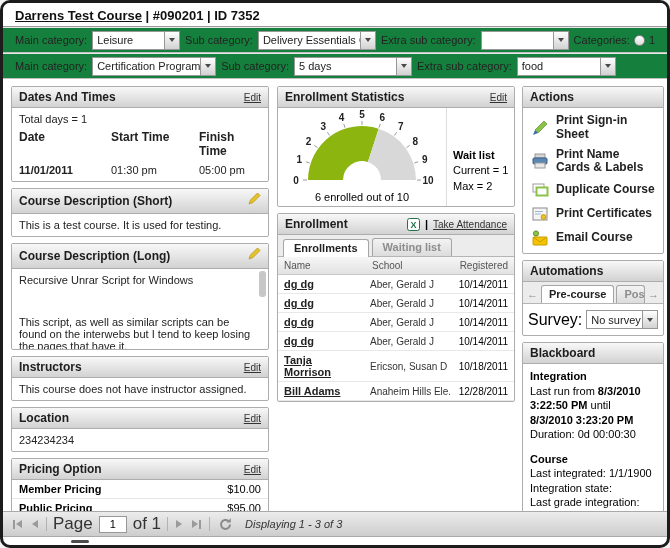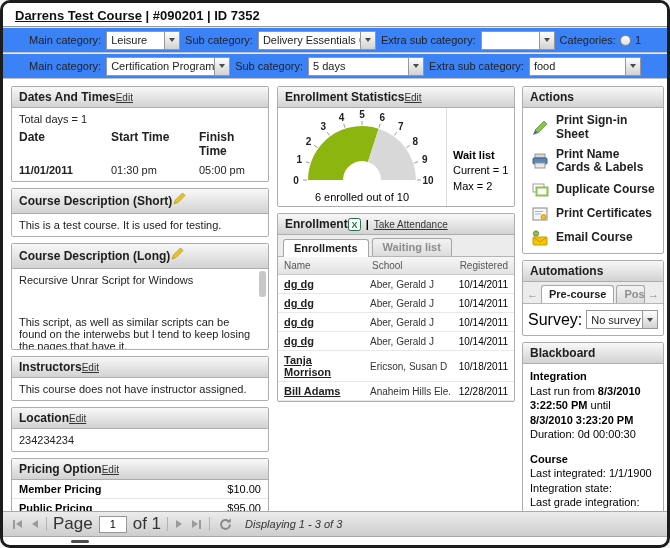--- a/index.html
+++ b/index.html
@@ -4,41 +4,41 @@
 <style>
   html,body{margin:0;padding:0;background:#f4f4f4;font-family:"Liberation Sans",sans-serif;}
   *{box-sizing:border-box;}
   .frame{position:relative;width:670px;height:548px;margin:0 auto;background:#fff;
          border:3px solid #1c1c1c;border-radius:10px;overflow:hidden;display:flex;flex-direction:column;}
   
   .titlebar{height:24px;padding:5px 12px 2px;font-size:13px;font-weight:bold;color:#111;
             border-bottom:1px solid #9a9a9a;background:#fff;white-space:nowrap;}
   .title-link{text-decoration:underline;cursor:pointer;}
   
-  .catrow{height:26px;background:#3b82f6;border-top:1px solid #e9e9e9;border-bottom:1px solid #c0c0c0;
-          display:flex;align-items:center;padding:0 26px;gap:5px;font-size:11px;color:#222;}
+  .catrow{height:26px;background:#15803d;border-top:1px solid #e9e9e9;border-bottom:1px solid #c0c0c0;
+          display:flex;align-items:center;padding:0 12px;gap:5px;font-size:11px;color:#222;}
   .catlabel{white-space:nowrap;}
   .select{display:flex;align-items:center;height:19px;background:#fff;border:1px solid #979797;cursor:pointer;}
   .sel-text{flex:1;padding:0 4px;font-size:11px;white-space:nowrap;overflow:hidden;color:#222;}
   .trigger{width:15px;height:100%;border-left:1px solid #979797;
            background:linear-gradient(#fefefe,#d2d2d2);display:flex;align-items:center;justify-content:center;}
   .tri-down{width:0;height:0;border-left:3px solid transparent;border-right:3px solid transparent;border-top:4px solid #4a4a4a;}
-  .w118{width:118px;} .w124{width:124px;} .w104{width:114px;gap:36px;}
+  .w118{width:118px;} .w124{width:124px;} .w104{width:99px;gap:36px;}
   .cat-right{margin-left:auto;display:flex;align-items:center;gap:4px;}
   .radio{width:11px;height:11px;border-radius:50%;border:1px solid #8a8a8a;background:linear-gradient(#fff,#ddd);}
   
   .content{position:relative;flex:1;background:#fff;overflow:hidden;}
   .col{position:absolute;top:7px;display:flex;flex-direction:column;gap:6px;}
   .col-left{left:8px;width:258px;}
   .col-mid{left:274px;width:238px;}
   .col-right{left:519px;width:142px;}
   
   .panel{border:1px solid #adadad;background:#fff;border-radius:2px;}
   .phead{background:linear-gradient(#f8f8f8,#d2d2d2);border-bottom:1px solid #adadad;
-         padding:3px 7px;display:flex;align-items:center;}
+         padding:3px 7px;display:flex;align-items:center;justify-content:space-between;}
   .ptitle{font-size:12px;font-weight:bold;color:#1d1d1d;}
   .edit-link{font-size:10px;font-weight:normal;color:#333;text-decoration:underline;cursor:pointer;}
   .pbody{font-size:11px;color:#222;padding:5px 7px;}
   
   .dates-total{margin-bottom:5px;}
   .dates-grid{display:grid;grid-template-columns:92px 88px auto;row-gap:6px;}
   .dates-grid .hdr{font-size:12px;font-weight:bold;}
   .dates-grid .val{font-size:11px;}
   .dates-grid .val.b{font-weight:bold;}
   

